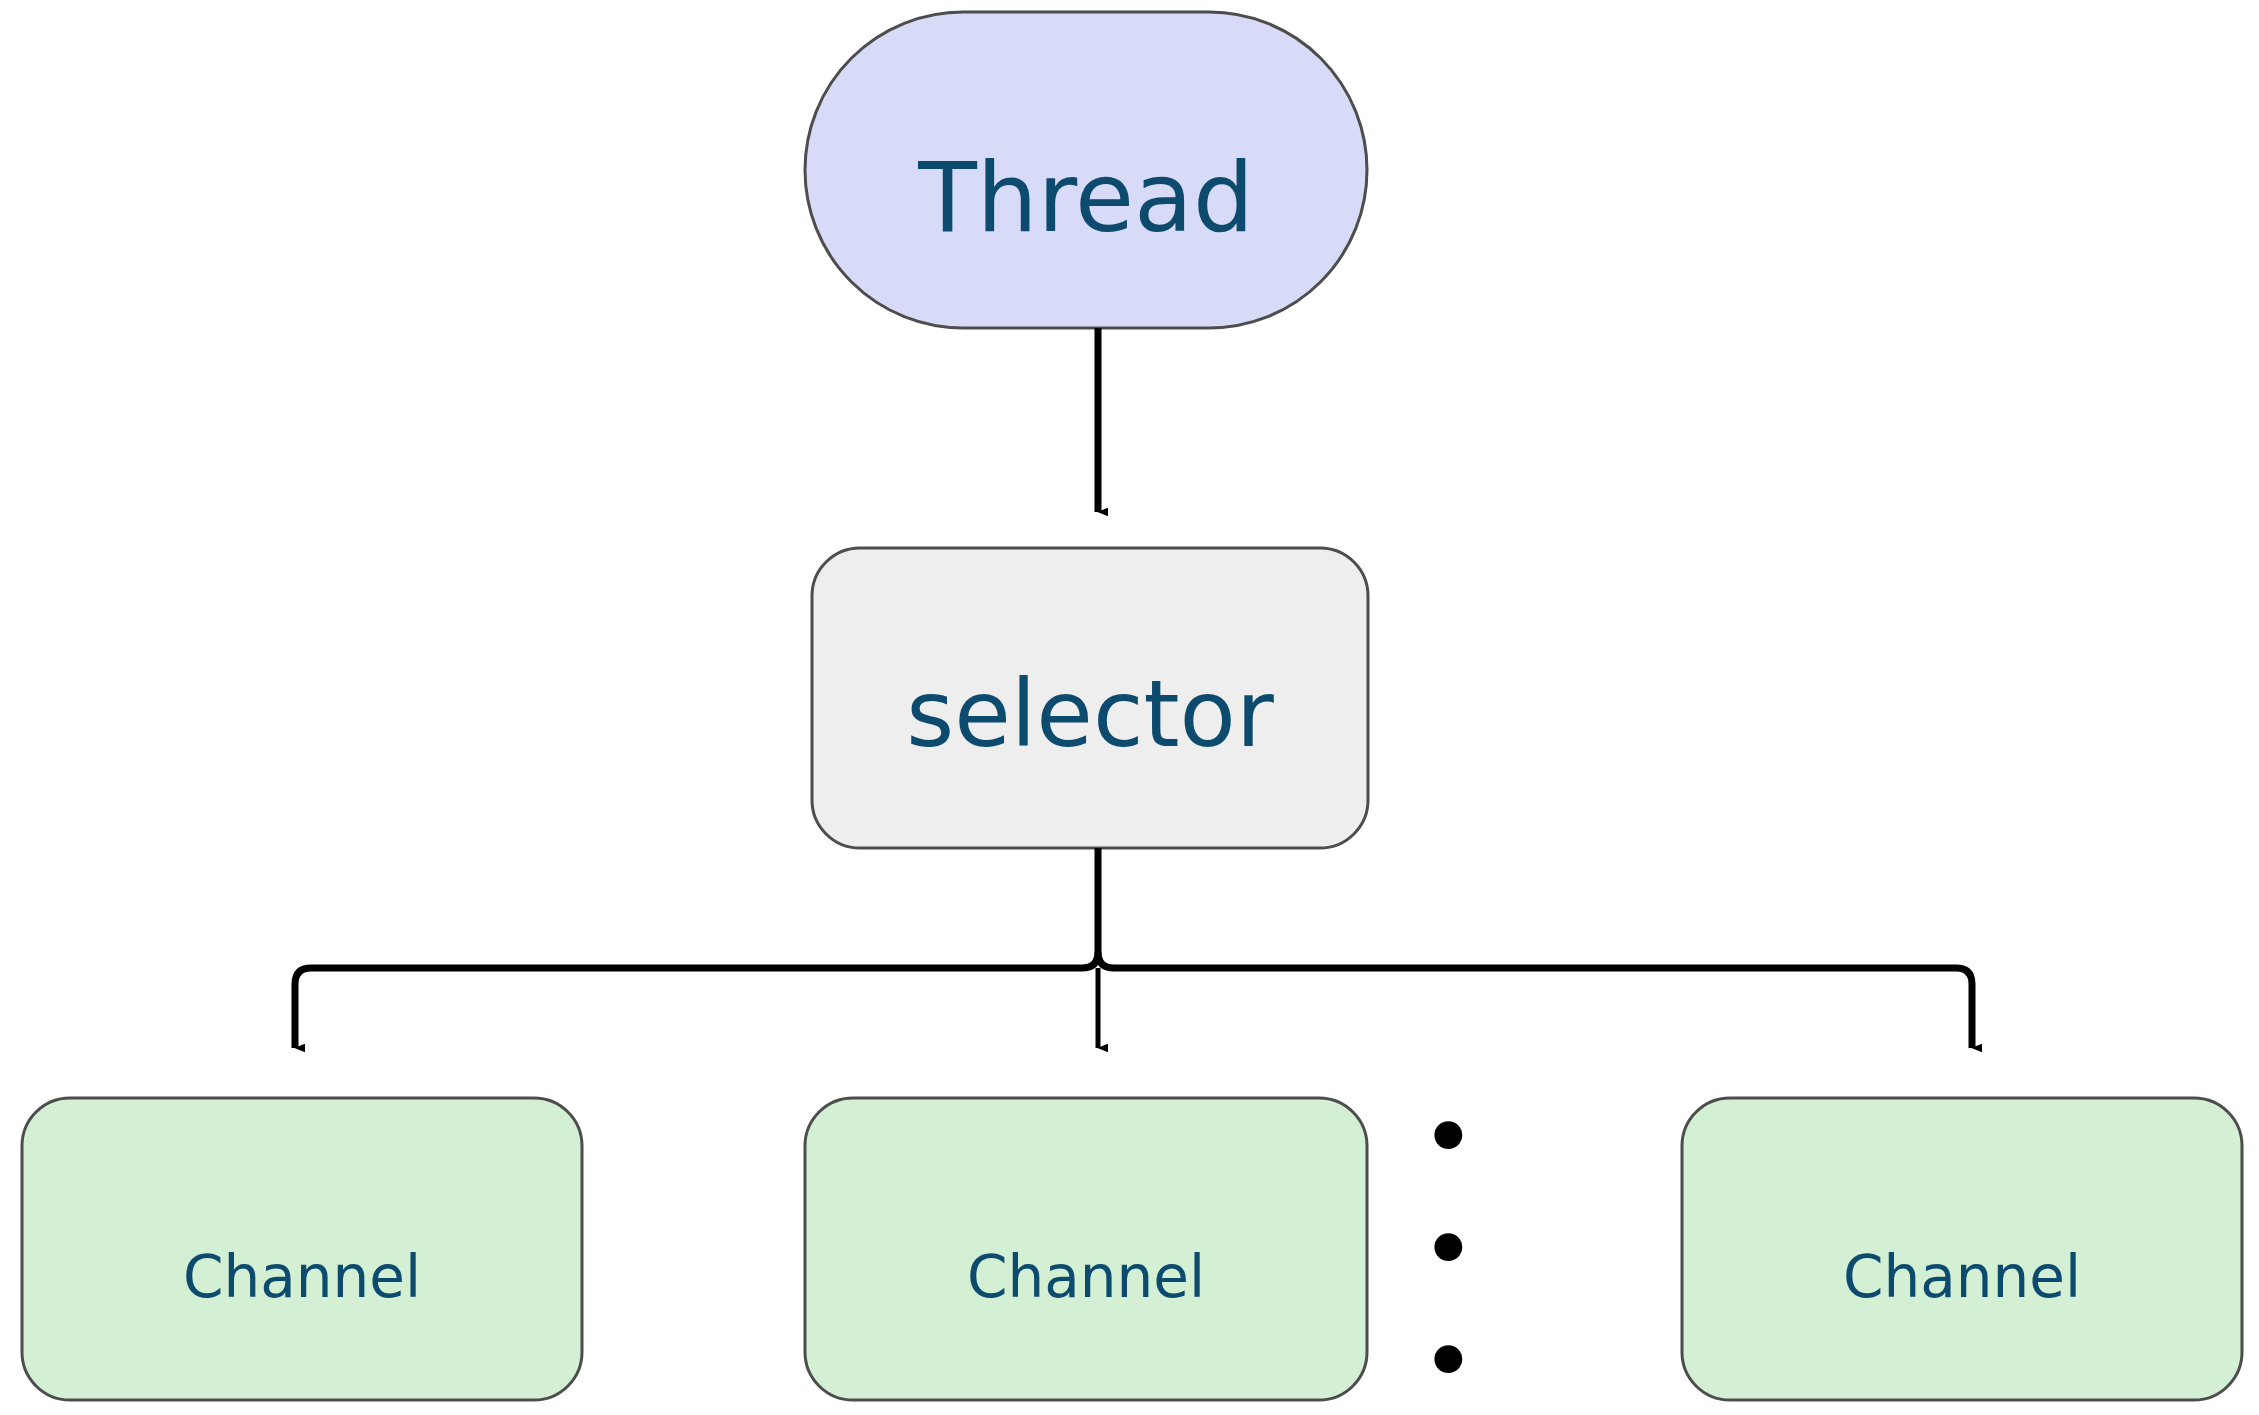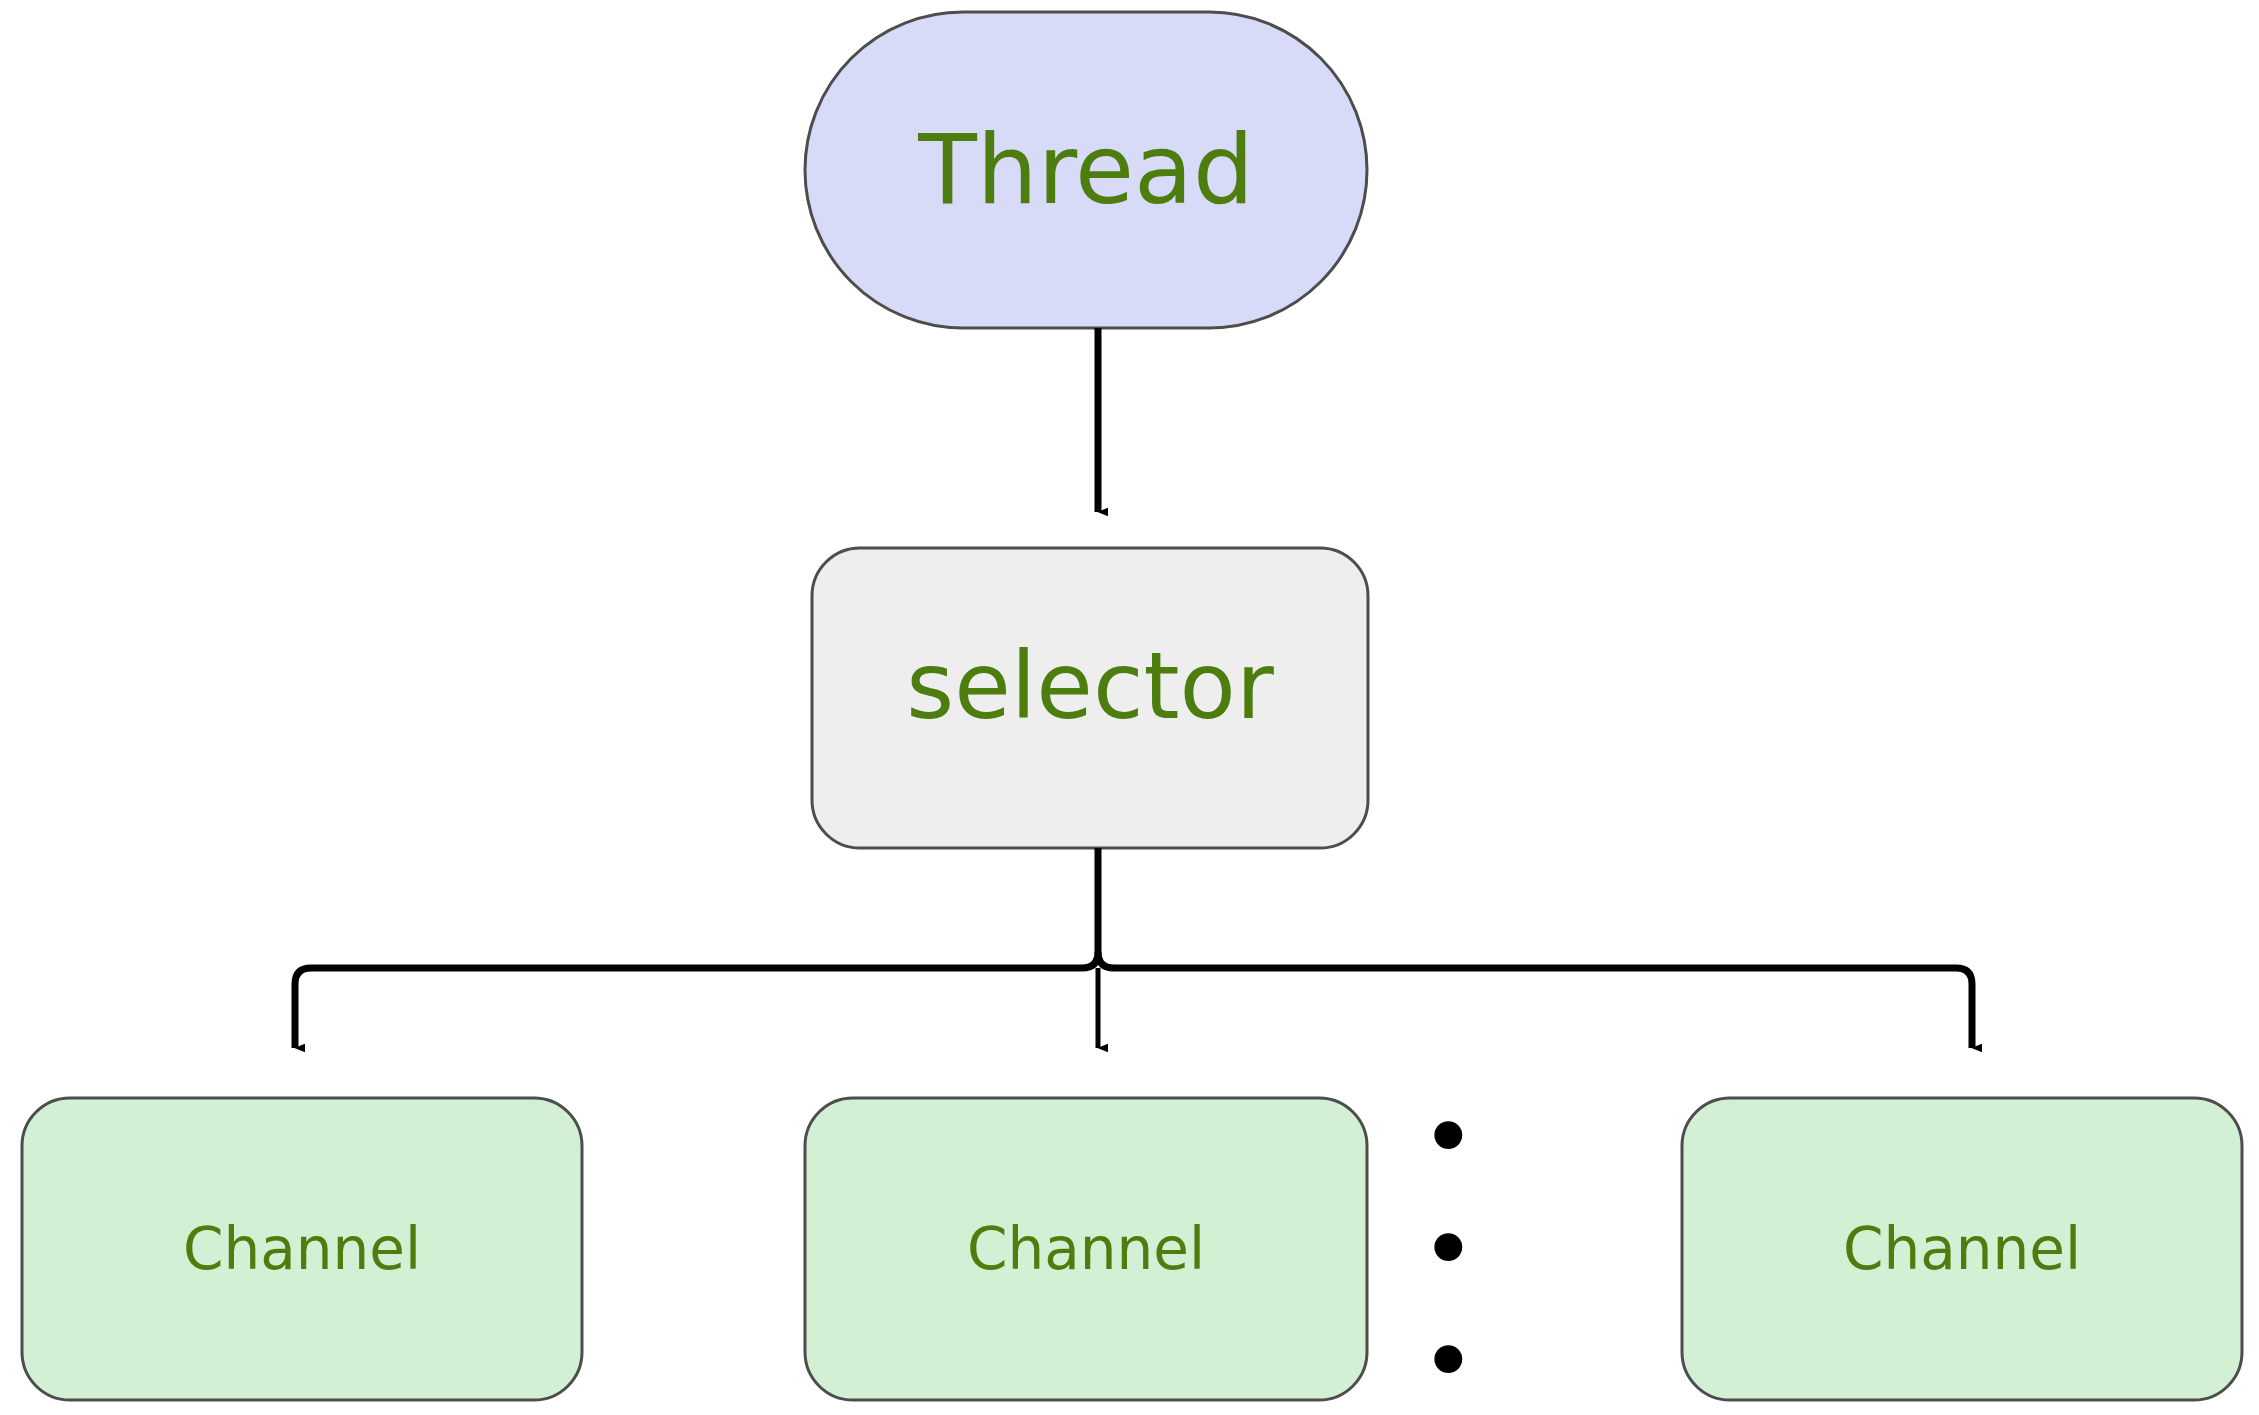--- a/index.html
+++ b/index.html
@@ -22,24 +22,25 @@
     top: 0;
     left: 0;
     width: 2259px;
     height: 1415px;
   }
   .node-label {
     position: absolute;
     display: flex;
     align-items: center;
     justify-content: center;
-    color: #4d7c0f;
+    color: #0c4a6e;
     font-family: "DejaVu Sans", sans-serif;
     white-space: nowrap;
     pointer-events: none;
+    margin-top: 28px;
   }
   .label-thread {
     left: 805px;
     top: 12px;
     width: 562px;
     height: 316px;
     font-size: 96px;
   }
   .label-selector {
     left: 812px;

